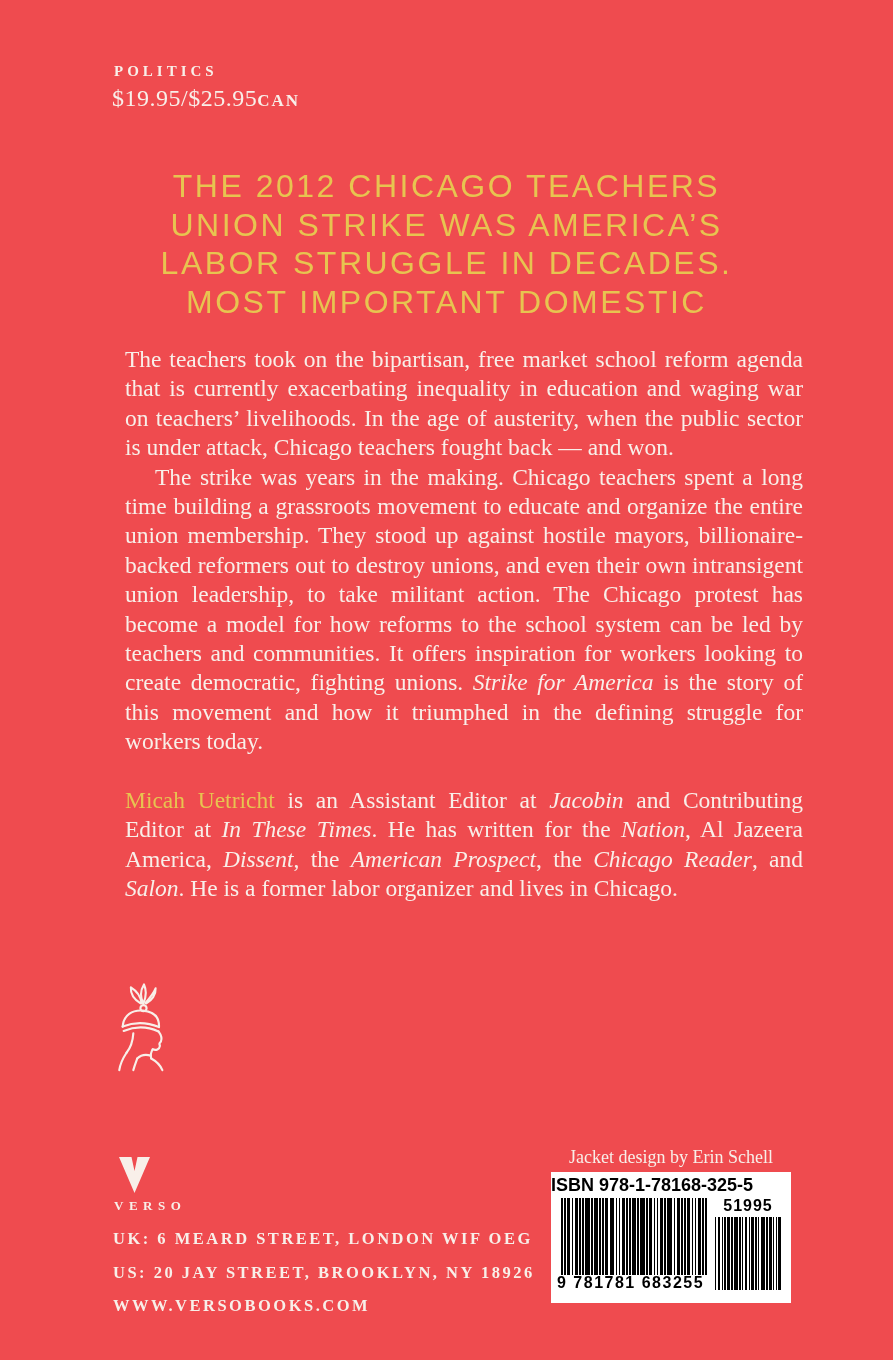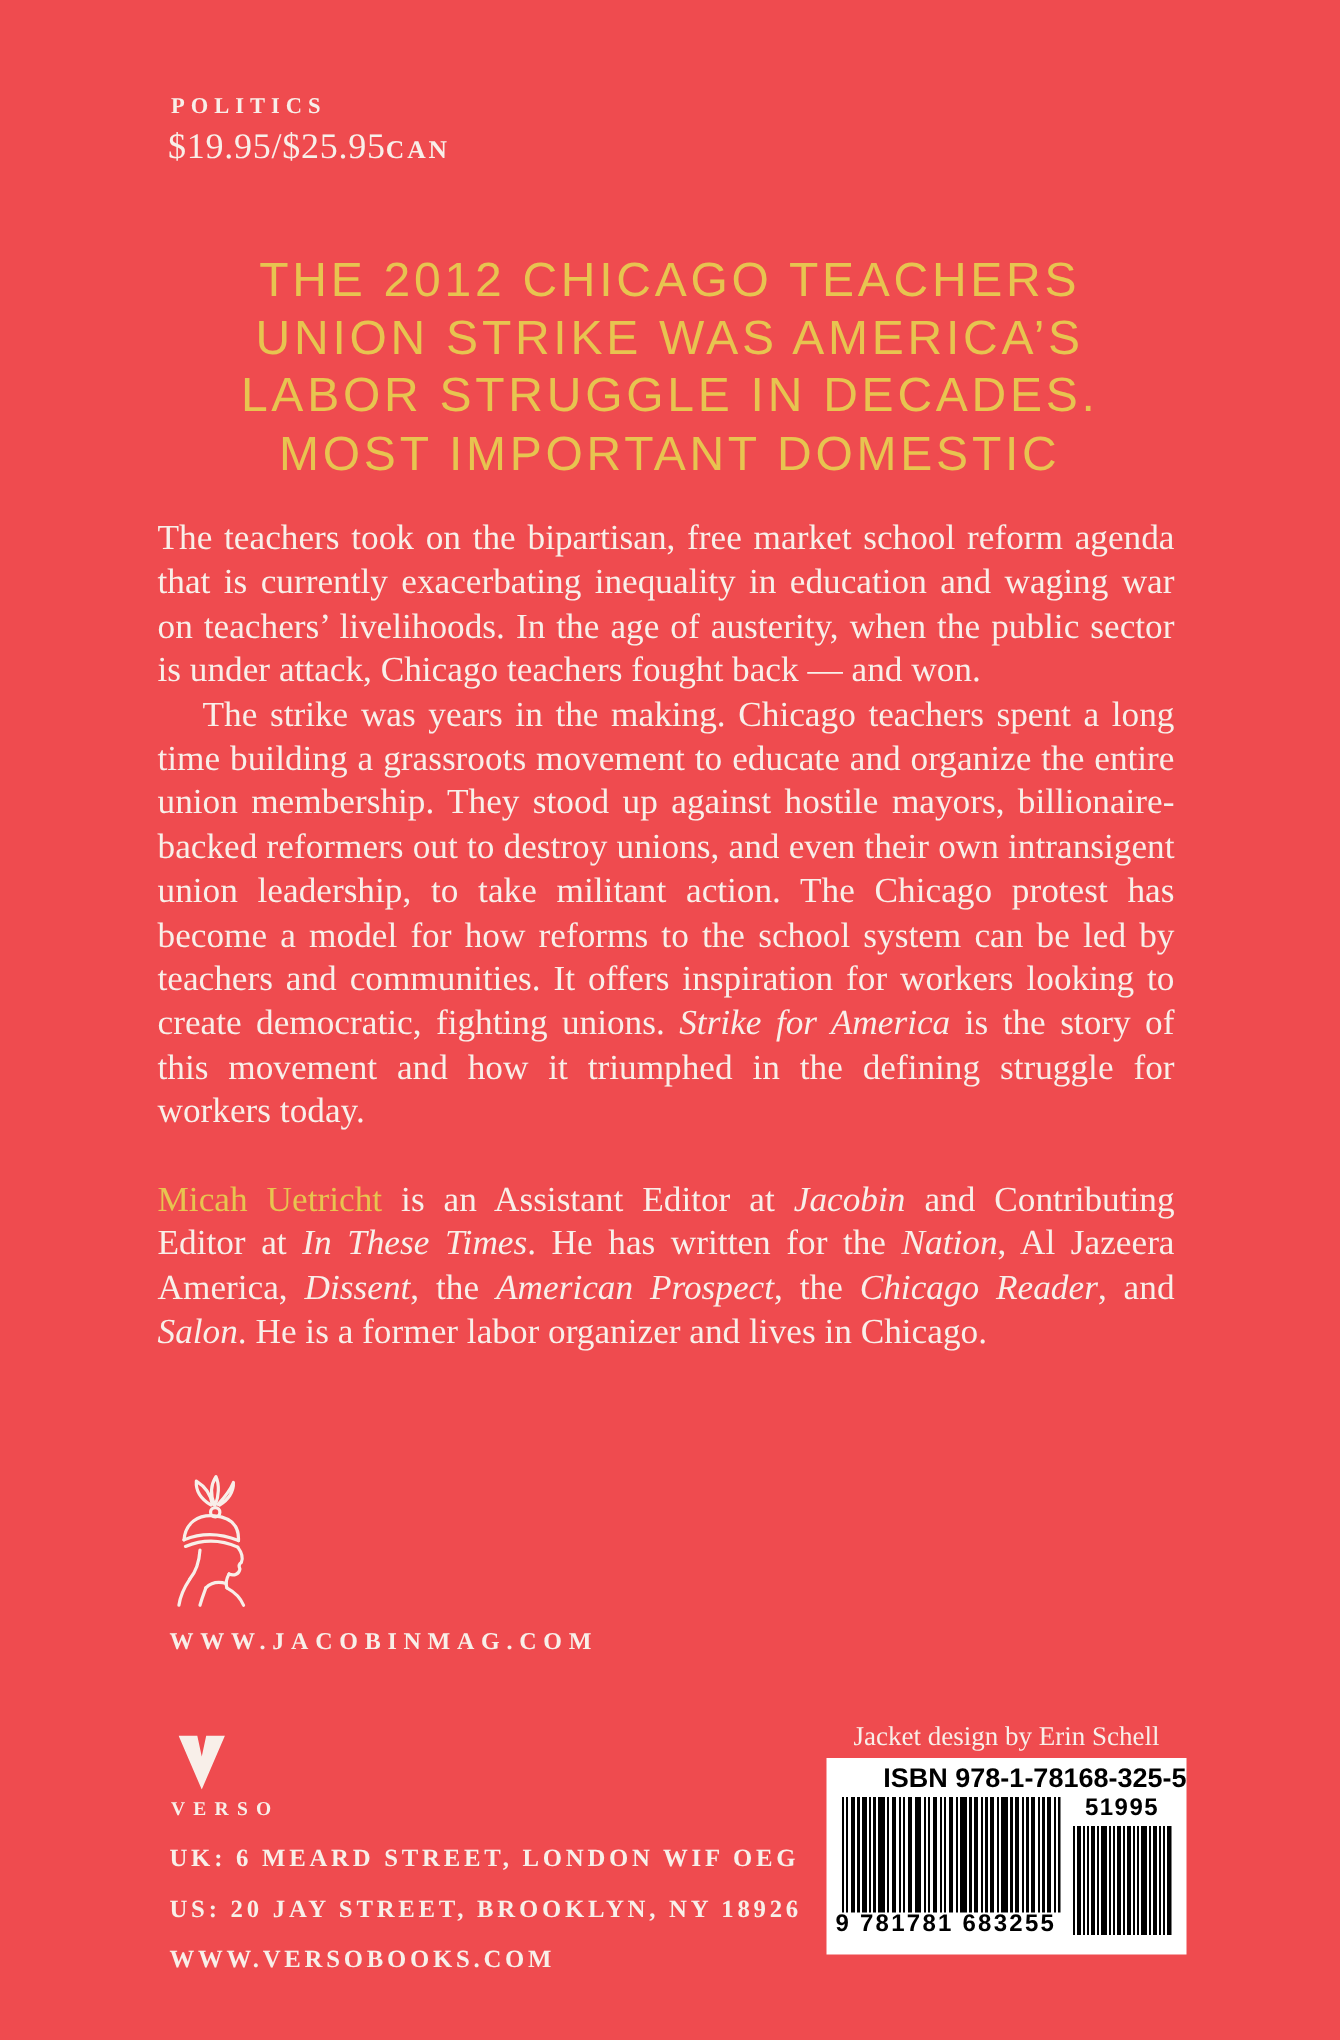--- a/index.html
+++ b/index.html
@@ -26,21 +26,21 @@
     font-size:24px;letter-spacing:0.5px;color:var(--ink);
   }
   .price .region{font-size:17px;letter-spacing:2px;font-weight:600;}
   .headline{
     position:absolute;left:0;top:167px;width:893px;
     text-align:center;color:var(--yellow);
     font-family:"Liberation Sans",sans-serif;
     font-size:32px;font-weight:400;letter-spacing:2.5px;line-height:38.5px;
   }
   .bodytext{
-    position:absolute;left:105px;top:345px;width:678px;
+    position:absolute;left:125px;top:345px;width:678px;
     color:var(--ink);font-size:23.5px;line-height:29.4px;
     text-align:justify;
   }
   .bodytext p{margin:0;}
   .bodytext p.indent{text-indent:30px;}
   .bodytext p.bio{margin-top:29px;}
   .it{font-style:italic;}
   .yellow{color:var(--yellow);}
   .jacobin-logo{position:absolute;left:113px;top:983px;width:60px;height:92px;}
   .jacobin-logo path,.jacobin-logo circle{
@@ -64,21 +64,21 @@
   .addresses{
     position:absolute;left:113px;top:1222px;
     font-size:16.5px;font-weight:700;letter-spacing:2.5px;
     color:var(--ink);line-height:33.5px;
   }
   .barcode-box{
     position:absolute;left:551px;top:1172px;width:240px;height:131px;
     background:#ffffff;
   }
   .isbn{
-    position:absolute;top:3px;left:0;right:0;text-align:right;
+    position:absolute;top:3px;left:0;right:0;text-align:left;
     font-family:"Liberation Sans",sans-serif;font-weight:700;
     font-size:18px;color:#000;
   }
   .bars-main{position:absolute;left:10px;top:26px;width:146px;height:77px;}
   .ean-digits{
     position:absolute;left:6px;top:102px;width:158px;
     font-family:"Liberation Sans",sans-serif;font-weight:700;
     font-size:16px;color:#000;letter-spacing:1.5px;white-space:nowrap;
   }
   .addon-num{
@@ -121,21 +121,20 @@
     <path d="M10 49.5 C22 44.5 34 44.5 46 50"></path>
     <path d="M46 50 C49 54 50 57 48.5 60.5 C47 61.5 46.5 63 47.5 65 C47 68.5 43.5 70 40 68.5"></path>
     <path d="M40 68.5 C38 72 37.5 75 38.5 78"></path>
     <path d="M20 52 C19.5 60 17 67 13 72"></path>
     <path d="M13 72 C9 78 6.5 83 5.5 90"></path>
     <path d="M38.5 78 C44 81 48 85 50 90"></path>
     <path d="M24 78 C28 74 33 73.5 38 75"></path>
     <path d="M20 90 C22 83 23.5 80 24 78"></path>
   </svg>
 
-  <div class="jacobin-url">WWW.JACOBINMAG.COM</div>
 
   <div class="jacket-credit">Jacket design by Erin Schell</div>
 
   <svg class="verso-v" viewBox="0 0 31 36" aria-hidden="true">
     <polygon points="0,0 12.5,0 15.5,14 18.5,0 31,0 15.5,36"></polygon>
   </svg>
   <div class="verso-label">VERSO</div>
 
   <div class="addresses">
     <div>UK: 6 MEARD STREET, LONDON WIF OEG</div>

